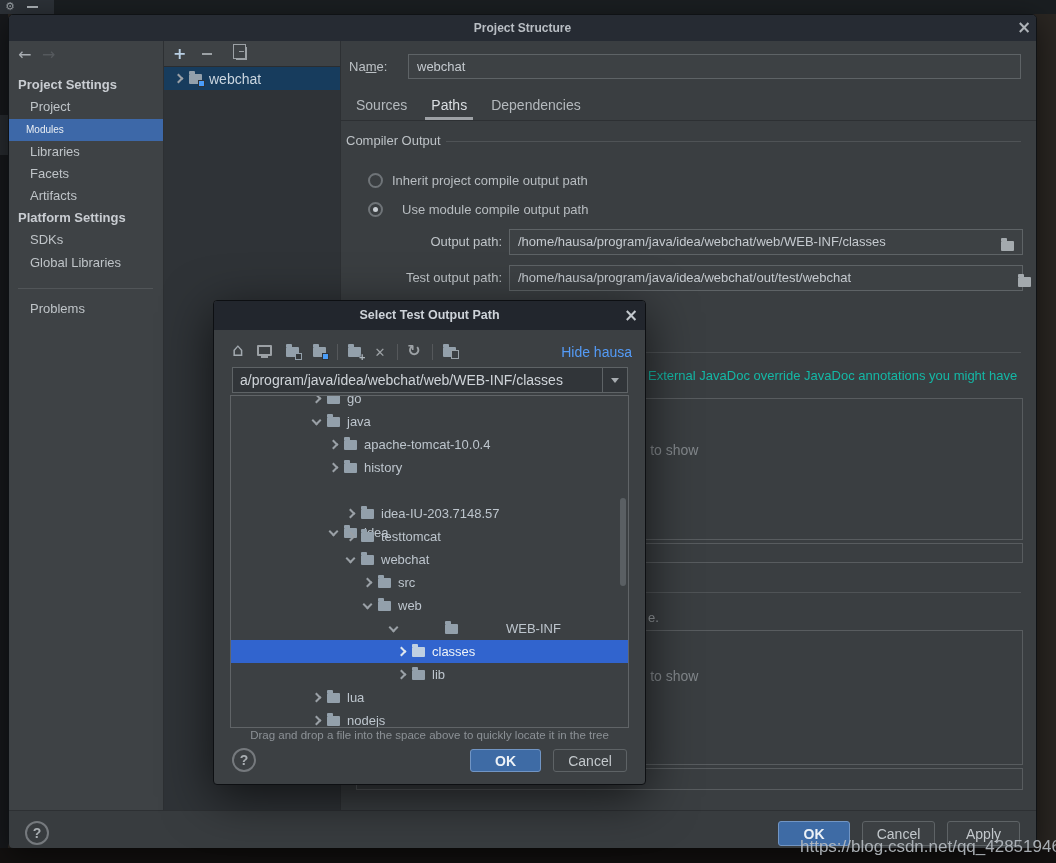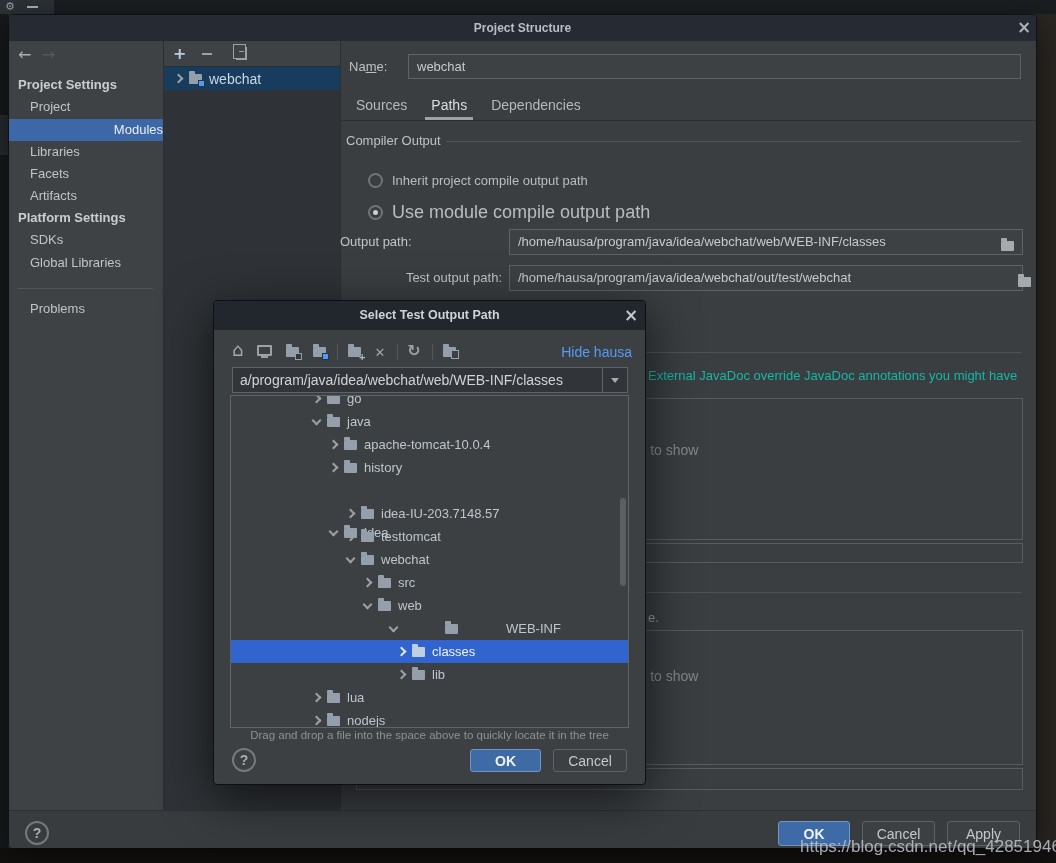--- a/index.html
+++ b/index.html
@@ -94,21 +94,21 @@
 
   
   <div class="abs" style="left:9px;top:41px;width:154px;height:769px;background:#3E4245;"></div>
   <div class="abs" style="left:163px;top:41px;width:1px;height:769px;background:#2D3033;"></div>
   <span class="abs ic" style="left:18px;top:45px;font-size:16px;color:#A9AEB3;">←</span>
   <span class="abs ic" style="left:42px;top:45px;font-size:16px;color:#55595D;">→</span>
 
   <div class="abs" style="left:18px;top:74px;height:22px;line-height:22px;font-size:13px;font-weight:bold;color:#C9CDD2;">Project Settings</div>
   <div class="abs" style="left:30px;top:96px;height:22px;line-height:22px;font-size:13px;">Project</div>
   <div class="abs" style="left:9px;top:119px;width:154px;height:22px;background:#3D68A8;">
-    <span style="display:block;padding-left:11px;line-height:22px;font-size:13px;color:#E9EEF3;text-align:right;">Modules</span>
+    <span style="display:block;padding-left:17px;line-height:22px;font-size:10px;color:#E9EEF3;">Modules</span>
   </div>
   <div class="abs" style="left:30px;top:141px;height:22px;line-height:22px;font-size:13px;">Libraries</div>
   <div class="abs" style="left:30px;top:163px;height:22px;line-height:22px;font-size:13px;">Facets</div>
   <div class="abs" style="left:30px;top:185px;height:22px;line-height:22px;font-size:13px;">Artifacts</div>
   <div class="abs" style="left:18px;top:207px;height:22px;line-height:22px;font-size:13px;font-weight:bold;color:#C9CDD2;">Platform Settings</div>
   <div class="abs" style="left:30px;top:229px;height:22px;line-height:22px;font-size:13px;">SDKs</div>
   <div class="abs" style="left:30px;top:252px;height:22px;line-height:22px;font-size:13px;">Global Libraries</div>
   <div class="abs" style="left:18px;top:288px;width:135px;height:1px;background:#515558;"></div>
   <div class="abs" style="left:30px;top:298px;height:22px;line-height:22px;font-size:13px;">Problems</div>
 
@@ -145,24 +145,24 @@
 
   <div class="abs" style="left:346px;top:130px;height:22px;line-height:22px;font-size:13px;color:#BDC2C6;">Compiler Output</div>
   <div class="abs sect-line" style="left:446px;top:141px;width:575px;"></div>
 
   <div class="abs" style="left:368px;top:173px;display:flex;align-items:center;gap:9px;">
     <span class="radio"></span>
     <span style="font-size:13px;color:#B8BDC1;">Inherit project compile output path</span>
   </div>
   <div class="abs" style="left:368px;top:202px;display:flex;align-items:center;gap:9px;">
     <span class="radio on"></span>
-    <span style="font-size:18px;color:#B8BDC1;">Use module compile output path</span>
-  </div>
-
-  <div class="abs" style="left:340px;top:229px;width:162px;height:26px;line-height:26px;font-size:13px;">Output path:</div>
+    <span style="font-size:13px;color:#B8BDC1;margin-left:10px;">Use module compile output path</span>
+  </div>
+
+  <div class="abs" style="left:340px;top:229px;width:162px;height:26px;line-height:26px;text-align:right;font-size:13px;">Output path:</div>
   <div class="abs fld" style="left:509px;top:229px;width:514px;height:26px;">
     <span class="val" style="line-height:24px;">/home/hausa/program/java/idea/webchat/web/WEB-INF/classes</span>
   </div>
   <span class="abs fico" style="left:1001px;top:237px;background:#A4AAAE;"></span>
 
   <div class="abs" style="left:340px;top:265px;width:162px;height:26px;line-height:26px;text-align:right;font-size:13px;">Test output path:</div>
   <div class="abs fld" style="left:509px;top:265px;width:514px;height:26px;">
     <span class="val" style="line-height:24px;">/home/hausa/program/java/idea/webchat/out/test/webchat</span>
   </div>
   <span class="abs fico" style="left:1001px;top:273px;background:#A4AAAE;"></span>

